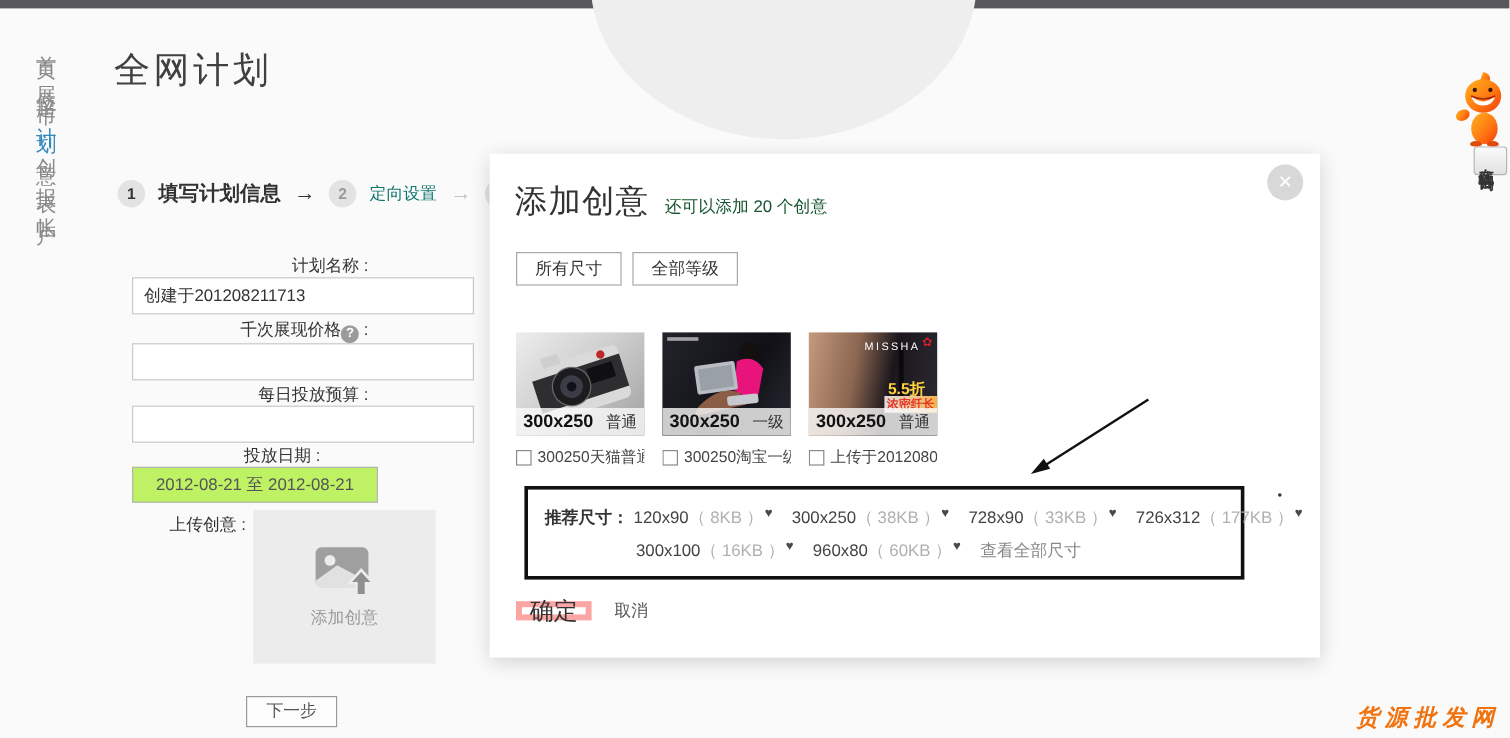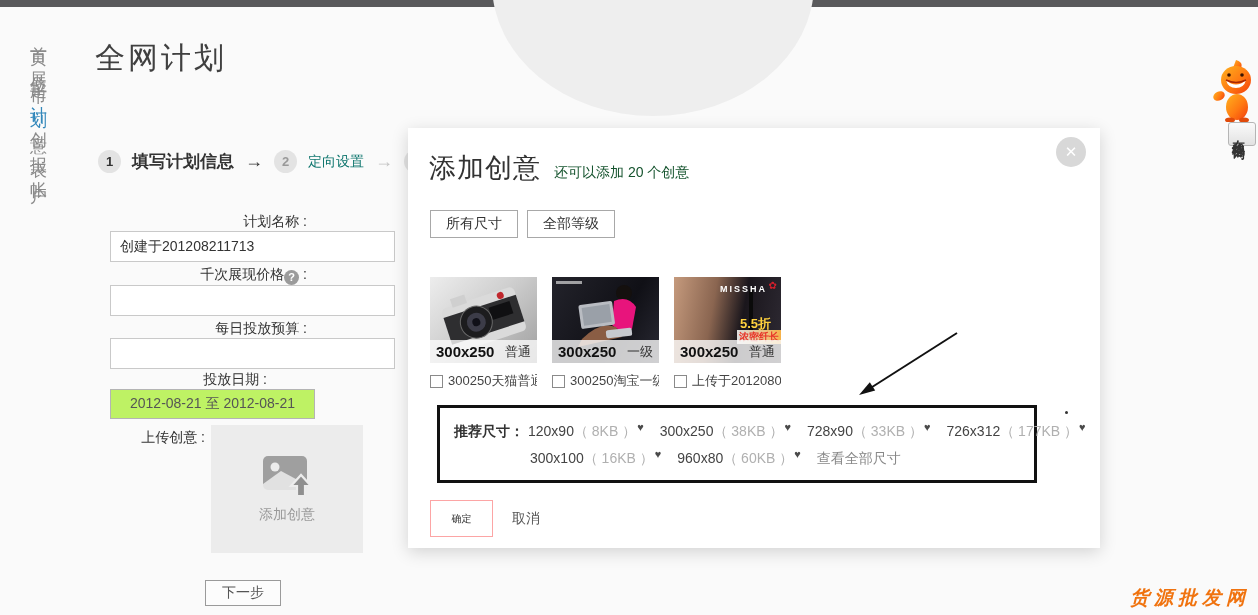--- a/index.html
+++ b/index.html
@@ -61,42 +61,42 @@
   .creative { width:107px; }
   .thumb { position:relative; width:107px; height:86px; overflow:hidden; }
   .thumb-camera { background:linear-gradient(135deg,#ededed 0%,#cfcfcf 45%,#9f9f9f 100%); }
   .thumb-pink-ad { background:linear-gradient(120deg,#23232b 0%,#101016 60%,#2a2a34 100%); }
   .thumb-missha { background:linear-gradient(100deg,#c59a7d 0%,#8a6550 36%,#1a161c 62%,#2e2a33 100%); }
   .thumb-bar { position:absolute; left:0; bottom:0; width:100%; height:23px;
     background:rgba(250,250,250,0.8); display:flex; align-items:center; justify-content:space-between;
     padding:0 6px; }
   .thumb-size { font-size:15px; font-weight:bold; color:#111; }
   .thumb-grade { font-size:13px; color:#333; }
-  .brand-txt { position:absolute; right:14px; top:7px; color:#fff; font-size:9px; letter-spacing:2px;font-weight:bold; }
+  .brand-txt { position:absolute; right:14px; top:7px; color:#fff; font-size:9px; letter-spacing:2px; }
   .brand-star { position:absolute; right:4px; top:3px; color:#d41f2c; font-size:10px; }
   .promo1 { position:absolute; right:10px; top:38px; color:#ffd23e; font-size:13px; font-weight:bold; }
   .promo2 { position:absolute; right:0px; top:53px; color:#e8362a; font-size:10px; font-weight:bold;
     background:linear-gradient(90deg,rgba(255,255,255,0.85),#f6b24a); padding:0 2px; white-space:nowrap; }
   .wand { position:absolute; right:28px; top:12px; width:4px; height:48px; background:#0a0a0a; }
   .cbx-row { margin-top:9px; display:flex; align-items:center; gap:5px; width:107px;
     overflow:hidden; white-space:nowrap; }
   .cbx { flex:0 0 13px; width:13px; height:13px; border:1px solid #8a8a8a; background:#fff; cursor:pointer; }
   .cbx-label { font-size:13px; color:#444; }
   .rec-box { position:absolute; left:29px; top:277px; width:600px; height:78px; border:3px solid #111;
     padding:15px 0 0 14px; }
   .rec-line { font-size:14px; color:#444; white-space:nowrap; }
   .rec-line2 { margin-top:9px; margin-left:76px; }
   .rec-label { font-weight:bold; color:#333; margin-right:4px; }
   .size-item { margin-right:16px; }
   .size-item .sz { color:#444;text-align:center; }
   .size-item .kb { color:#b0b0b0; }
   .size-item .heart { color:#4a4a4a; font-size:11px; position:relative; top:-5px; margin-left:1px; }
   .view-all { color:#888; cursor:pointer; }
   .modal-footer { position:absolute; left:22px; top:372px; display:flex; align-items:center; gap:19px; }
-  .confirm-btn { width:63px; height:37px; border:1px solid #fca5a5; background:#fff; font-size:10px;
+  .confirm-btn { width:63px; height:16px; border:5px solid #fca5a5; background:#fff; font-size:20px;
     color:#333; display:flex; align-items:center; justify-content:center; cursor:pointer; }
   .cancel-btn { font-size:14px; color:#555; cursor:pointer; }
   
   .anno-arrow { position:absolute; left:845px; top:325px; z-index:20; }
   .anno-dot { position:absolute; left:1065px; top:411px; width:3px; height:3px; border-radius:50%;
     background:#333; z-index:20; }
   
   .support { position:absolute; right:0; top:58px; width:56px; display:flex; flex-direction:column;
     align-items:flex-end; z-index:5; }
   .support-tab { width:28px; margin-right:2px; padding:7px 0; border:1px solid #b5b5b5; border-radius:3px;

